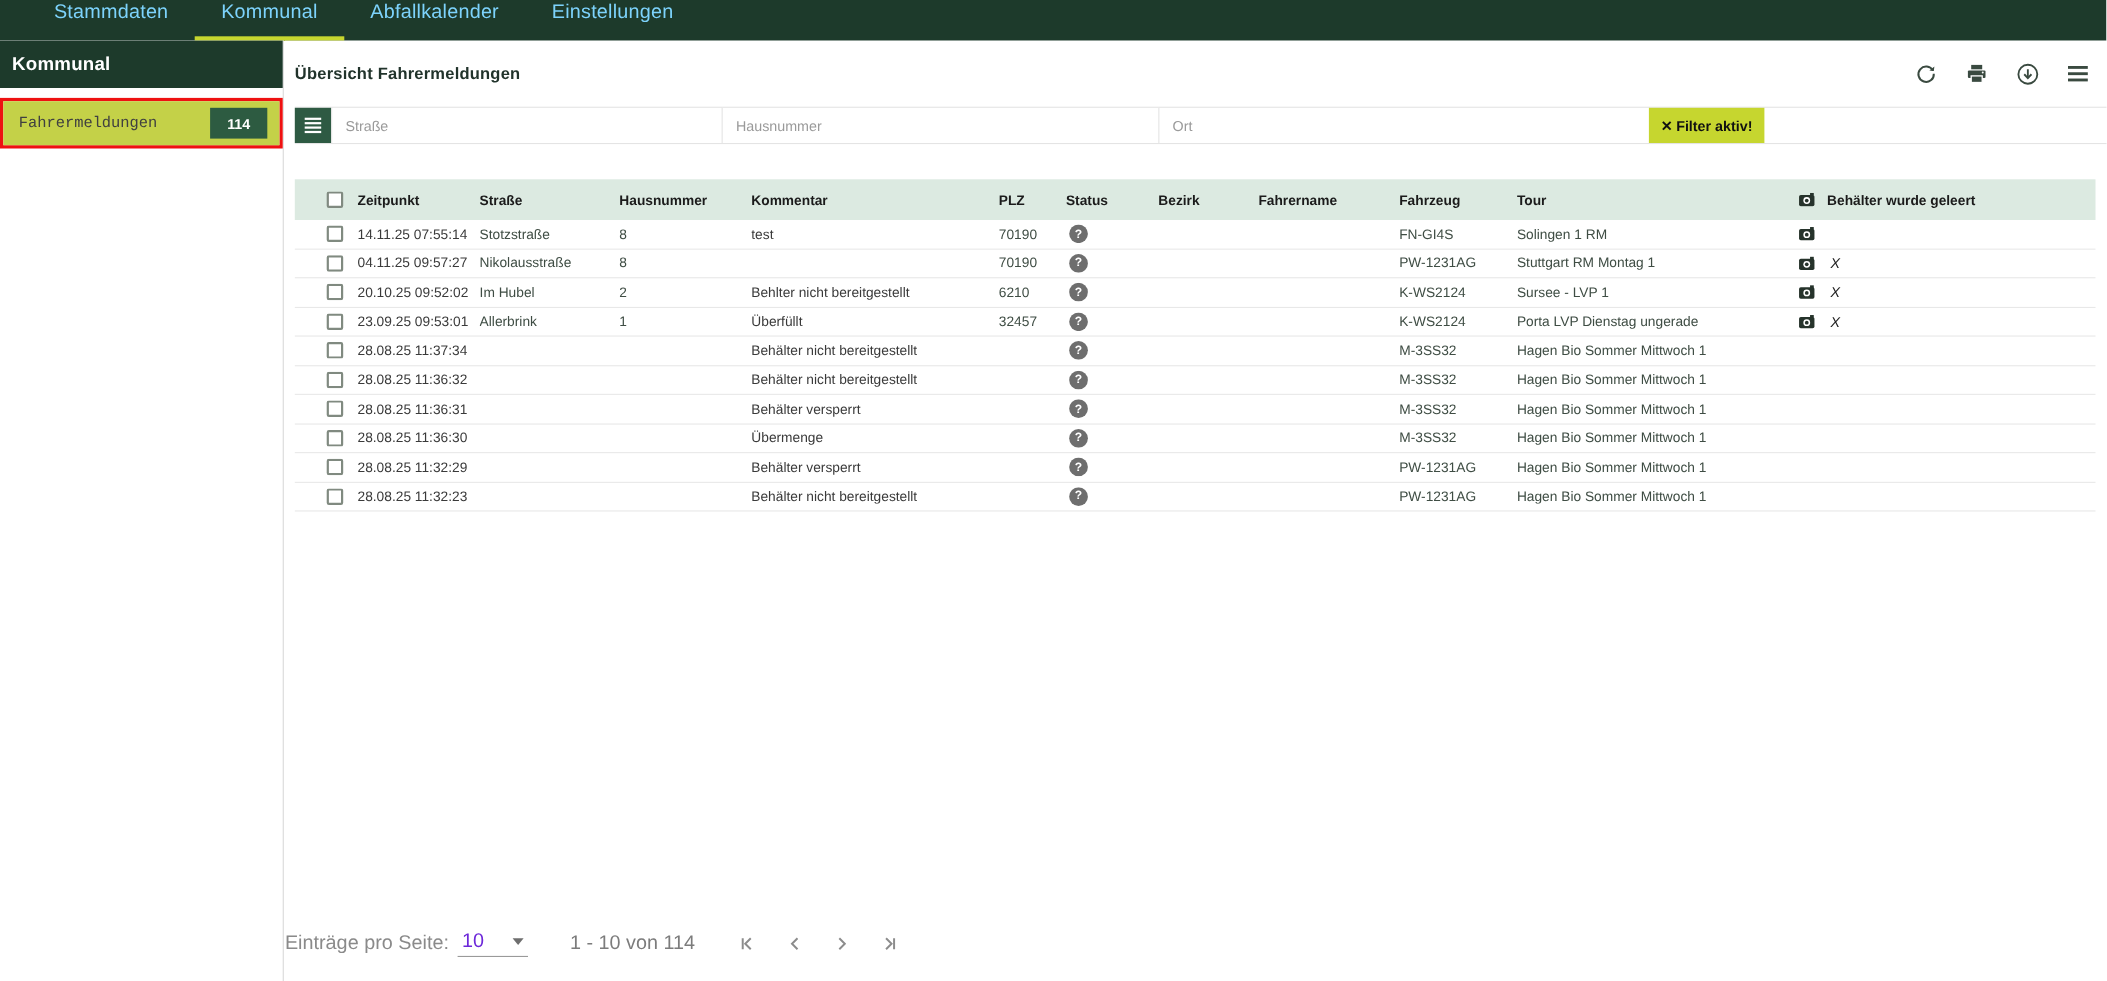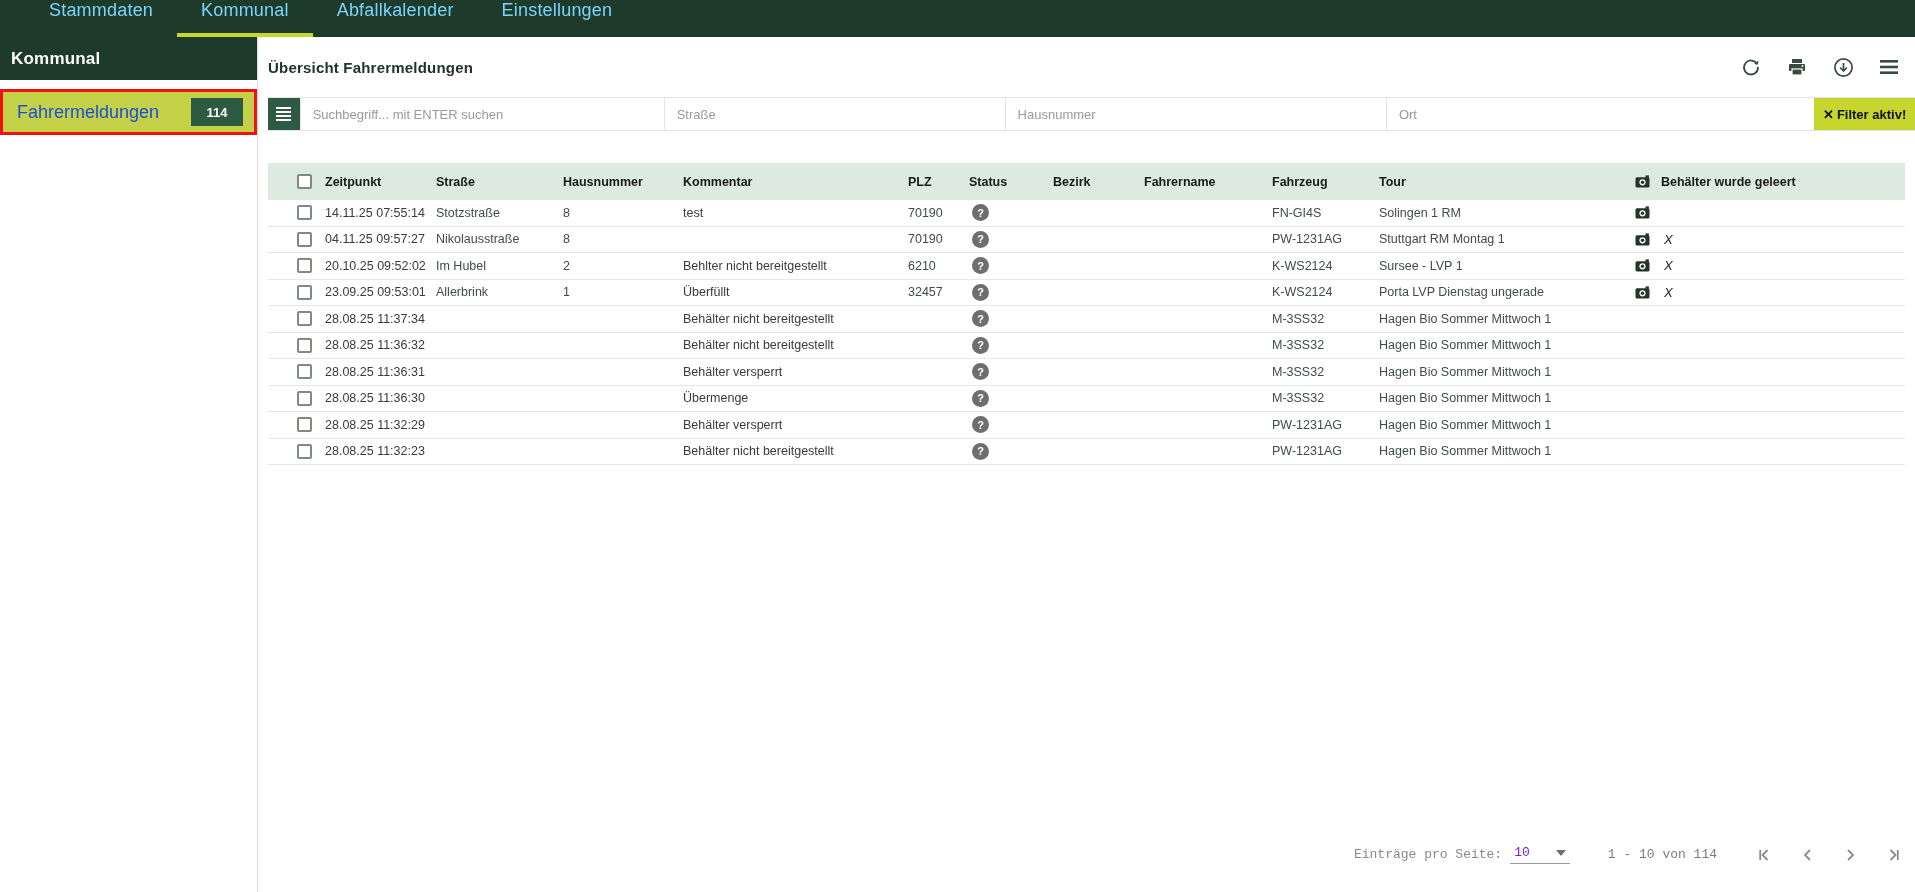--- a/index.html
+++ b/index.html
@@ -21,21 +21,21 @@
     position:relative;cursor:pointer;letter-spacing:.2px;}
   .tab.active::after{content:"";position:absolute;left:0;right:0;bottom:0;height:4px;background:var(--accent);}
   
   .sidebar{position:absolute;left:0;top:37px;bottom:0;width:258px;background:#fff;
     border-right:1px solid #d9d9d9;}
   .sidebar-header{height:43px;background:var(--dark-green);color:#fff;display:flex;align-items:center;
     padding-left:11px;font-size:17px;font-weight:bold;letter-spacing:.2px;}
   .sidebar-item-wrap{margin-top:9px;border:3px solid var(--alert-red);}
   .sidebar-item{height:40px;background:var(--item-bg);display:flex;align-items:center;
     padding:0 11px 0 14px;cursor:pointer;}
-  .sidebar-item-label{font-size:18px;color:#1d4ed8;flex:1;}
+  .sidebar-item-label{font-size:14px;color:#404040;flex:1;font-family:Liberation Mono, monospace;}
   .sidebar-badge{background:var(--badge-green);color:#fff;font-size:13px;font-weight:bold;
     min-width:52px;height:28px;display:flex;align-items:center;justify-content:center;}
   
   .main{position:absolute;left:259px;top:37px;right:0;bottom:0;background:#fff;}
   .main-header{margin:14px 14px 0 9px;height:32px;display:flex;align-items:center;}
   .page-title{font-size:15px;font-weight:bold;color:#21332b;letter-spacing:.2px;}
   .toolbar{margin-left:auto;display:flex;align-items:center;gap:22px;}
   .tool-btn{width:24px;height:24px;display:flex;align-items:center;justify-content:center;cursor:pointer;}
   .tool-btn svg{display:block;}
   
@@ -67,22 +67,22 @@
   .checkbox{display:block;width:15px;height:15px;border:2px solid #808a80;border-radius:2px;
     background:#fff;cursor:pointer;}
   .link{color:#3f4d44;border-bottom:1px dotted #77857b;cursor:pointer;padding-bottom:1px;margin-top:44px;}
   .qmark{display:inline-flex;width:17px;height:17px;border-radius:50%;background:#6e6e6e;color:#fff;
     font-size:11px;font-weight:bold;align-items:center;justify-content:center;margin-left:3px;}
   .geleert-cell{display:flex;align-items:center;gap:13px;}
   .x-mark{font-style:italic;font-size:13px;color:#222;font-weight:500;}
   .cam{display:block;}
   .head-geleert{display:flex;align-items:flex-start;gap:10px;}
   
-  .pagination{margin:380px 14px 0 0;display:flex;align-items:center;justify-content:flex-end;
-    font-size:13px;color:#7c7c7c;font-family:Liberation Mono, monospace;}
+  .pagination{margin:380px 14px 0 0;display:flex;align-items:center;justify-content:flex-start;
+    font-size:18px;color:#7c7c7c;}
   .pp-label{color:#8a8a8a;}
   .pp-select{display:flex;align-items:center;gap:26px;border-bottom:1px solid #9a9a9a;
     padding:0 4px 3px 4px;margin-left:8px;cursor:pointer;}
   .pp-value{color:#6d28d9;}
   .caret{width:0;height:0;border-left:5px solid transparent;border-right:5px solid transparent;
     border-top:6px solid #6e6e6e;}
   .range{margin-left:38px;}
   .pager{display:flex;align-items:center;gap:24px;margin-left:40px;}
   .pg-btn{width:18px;height:18px;display:flex;align-items:center;justify-content:center;cursor:pointer;}
 </style>
@@ -151,23 +151,20 @@
   </div>
 
   <div class="filter-row">
     <div class="list-btn">
       <span class="list-icon">
           <i></i>
           <i></i>
           <i></i>
           <i></i>
         </span>
-    </div>
-    <div class="filter-field f-search">
-      <input type="text" placeholder="Suchbegriff... mit ENTER suchen" style="">
     </div>
     <div class="filter-field f-strasse">
       <input type="text" placeholder="Straße" style="">
     </div>
     <div class="filter-field f-hausnummer">
       <input type="text" placeholder="Hausnummer" style="">
     </div>
     <div class="filter-field f-ort">
       <input type="text" placeholder="Ort" style="">
     </div>

